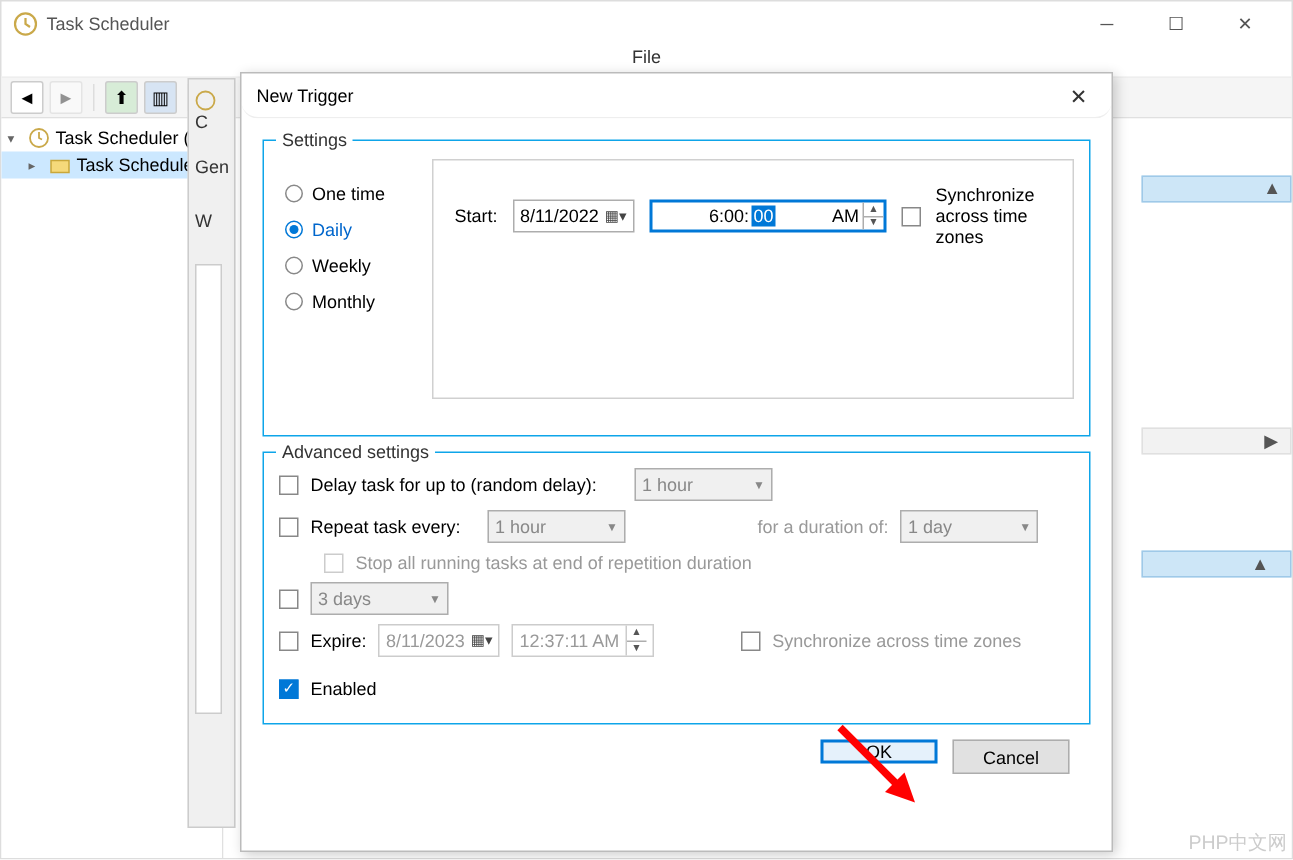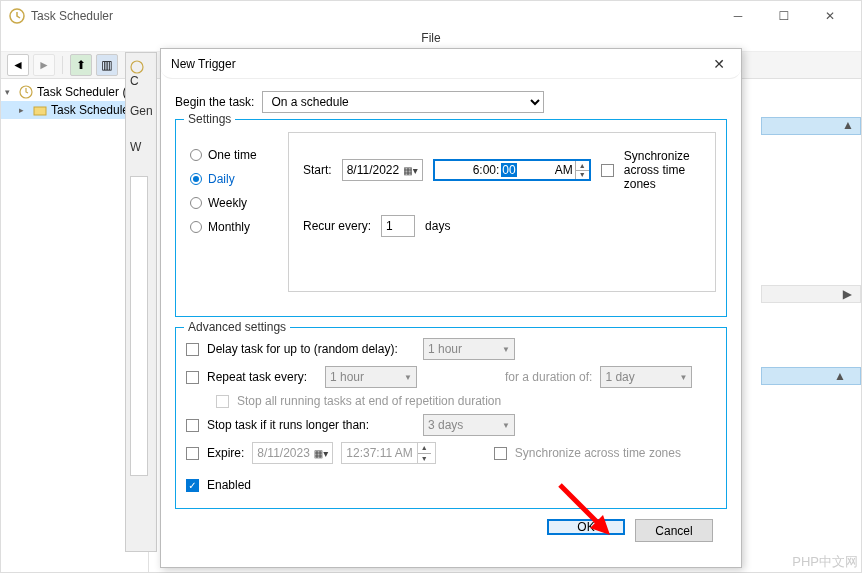--- a/index.html
+++ b/index.html
@@ -142,26 +142,20 @@
   <div style="margin-top:22px">W</div>
   <div style="margin-top:22px;border:1px solid #ccc;width:18px;height:300px;background:#fff"></div>
 </div>
 
 <div class="dialog">
   <div class="dlg-title">
     <span class="title">New Trigger</span>
     <div class="dlg-close">✕</div>
   </div>
   <div class="dlg-body">
-    <div class="row">
-      <span class="label">Begin the task:</span>
-      <select class="wide">
-        <option>On a schedule</option>
-      </select>
-    </div>
 
     <div class="fieldset" style="height:198px;position:relative">
       <span class="legend">Settings</span>
       <div class="radio-col">
         <label class="radio-item">
             <span class="radio"></span>
             <span>One time</span>
           </label>
         <label class="radio-item">
             <span class="radio checked"></span>
@@ -188,25 +182,20 @@
               <span class="time-sel">00</span>
               <span class="time-text"> AM</span>
             <span class="spinner">
                 <div>▲</div>
                 <div>▼</div>
               </span>
           </span>
           <span class="cb"></span>
           <span>Synchronize across time zones</span>
         </div>
-        <div class="row" style="margin-top:24px;gap:10px">
-          <span>Recur every:</span>
-          <input type="text" style="width: 34px;" value="1">
-          <span>days</span>
-        </div>
       </div>
     </div>
 
     <div class="fieldset adv" style="margin-top:10px">
       <span class="legend">Advanced settings</span>
 
       <div class="row">
         <span class="cb"></span>
         <span style="width:208px">Delay task for up to (random delay):</span>
         <span class="combo">
@@ -229,21 +218,20 @@
           </span>
       </div>
 
       <div class="row" style="padding-left:30px">
         <span class="cb" style="border-color:#ccc"></span>
         <span class="disabled-text">Stop all running tasks at end of repetition duration</span>
       </div>
 
       <div class="row">
         <span class="cb"></span>
-        <span style="width:208px">Stop task if it runs longer than:</span>
         <span class="combo">
             <span>3 days</span>
             <span class="dd">▼</span>
           </span>
       </div>
 
       <div class="row">
         <span class="cb"></span>
         <span>Expire:</span>
         <span class="date-field" style="color:#999;border-color:#ccc">

